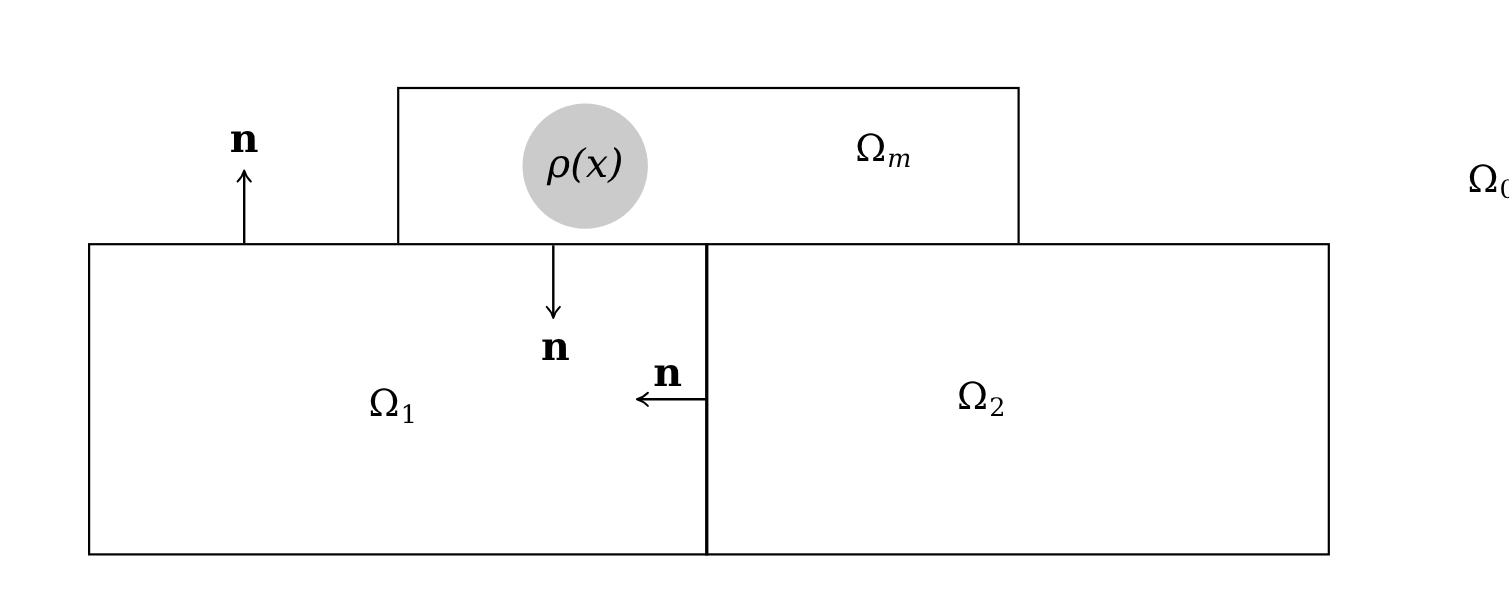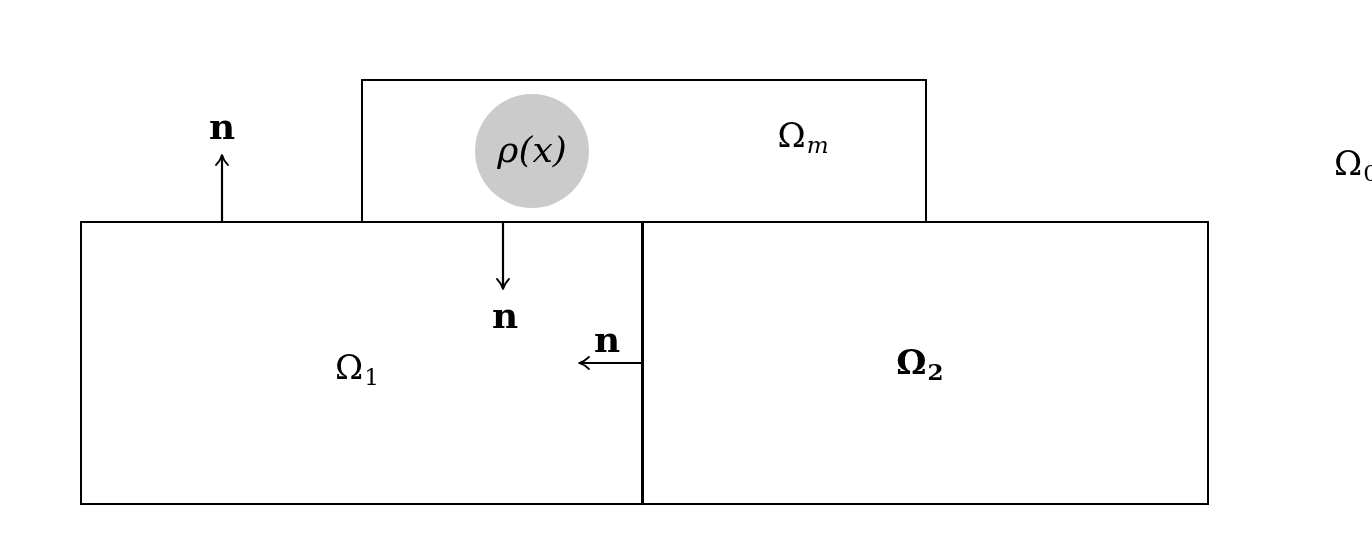--- a/index.html
+++ b/index.html
@@ -75,21 +75,21 @@
   .olabel .sub.it {
     font-style: italic;
   }
   .nlabel {
     font-size: 36px;
     font-weight: bold;
   }
   .pos-omega-m { left: 803px;  top: 138px; }
   .pos-omega-0 { left: 1356px; top: 166px; }
   .pos-omega-1 { left: 357px;  top: 350px; margin-top: 20px; }
-  .pos-omega-2 { left: 920px;  top: 364px; font-weight: bold; }
+  .pos-omega-2 { left: 892px;  top: 364px; }
   .pos-n-up    { left: 222px;  top: 126px; }
   .pos-n-down  { left: 505px;  top: 315px; }
   .pos-n-left  { left: 607px;  top: 339px; }
 </style>
 </head>
 <body>
 
 <div class="canvas">
 
   <div class="rect omega-m-rect"></div>

